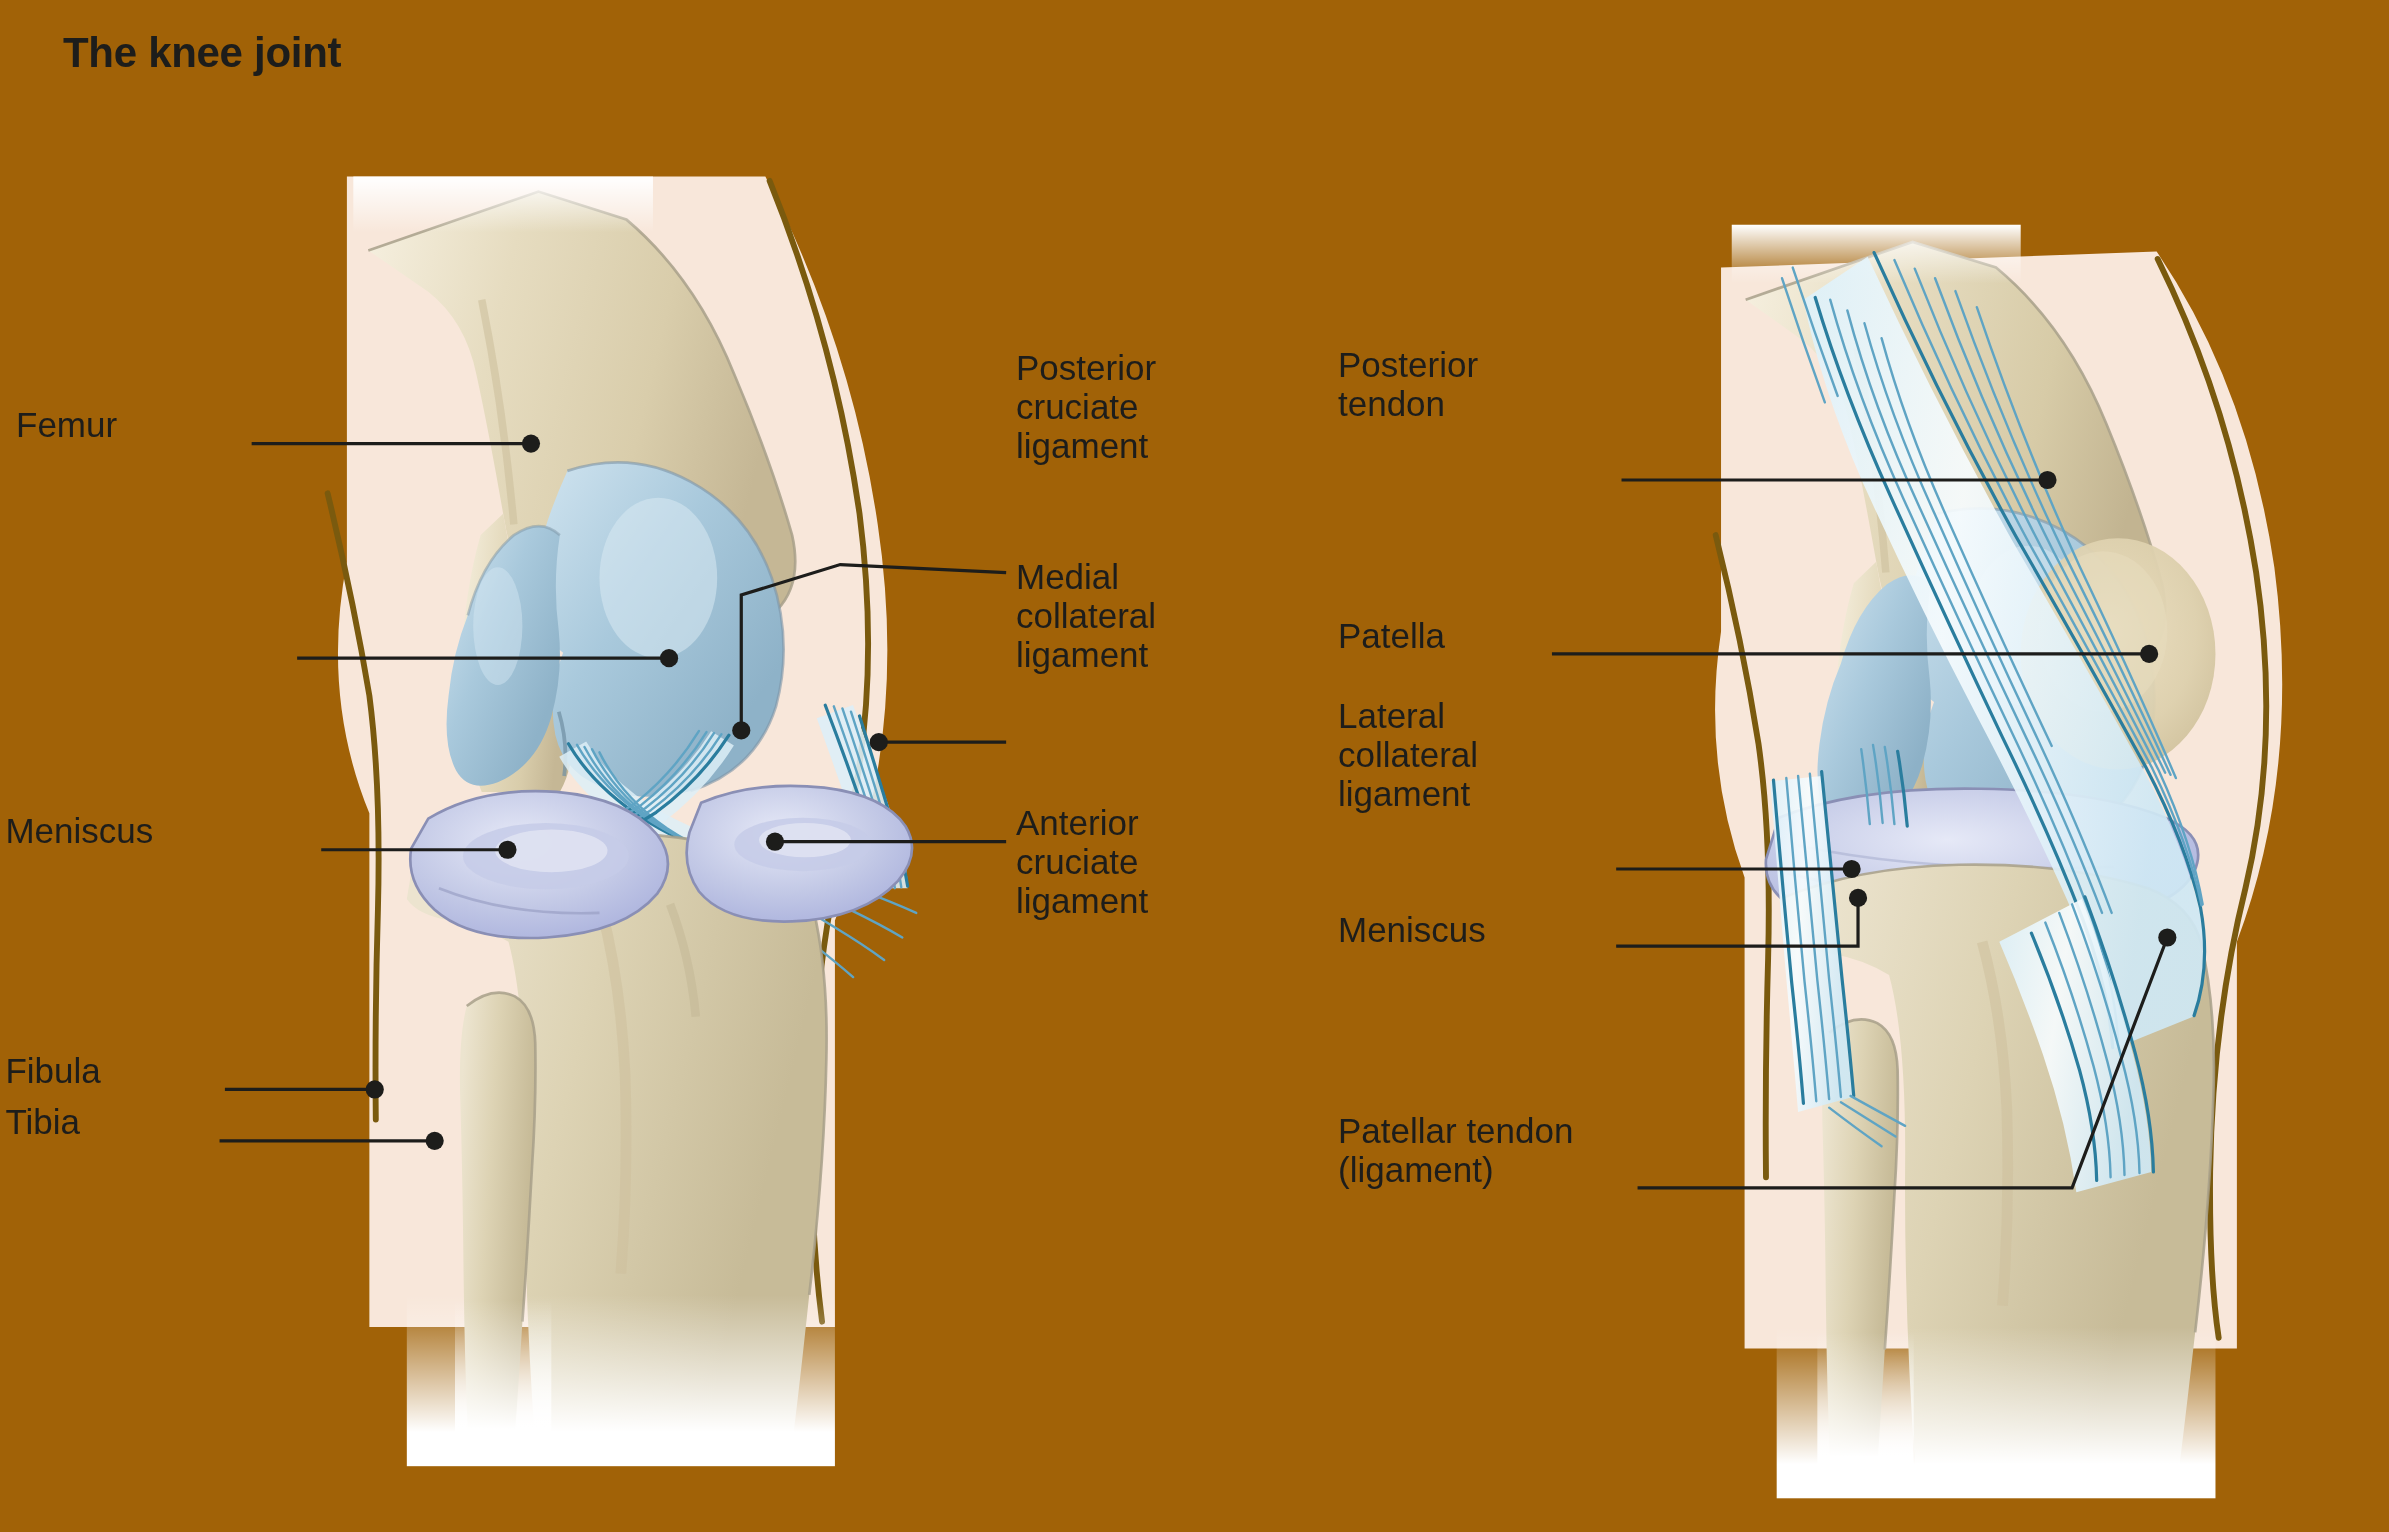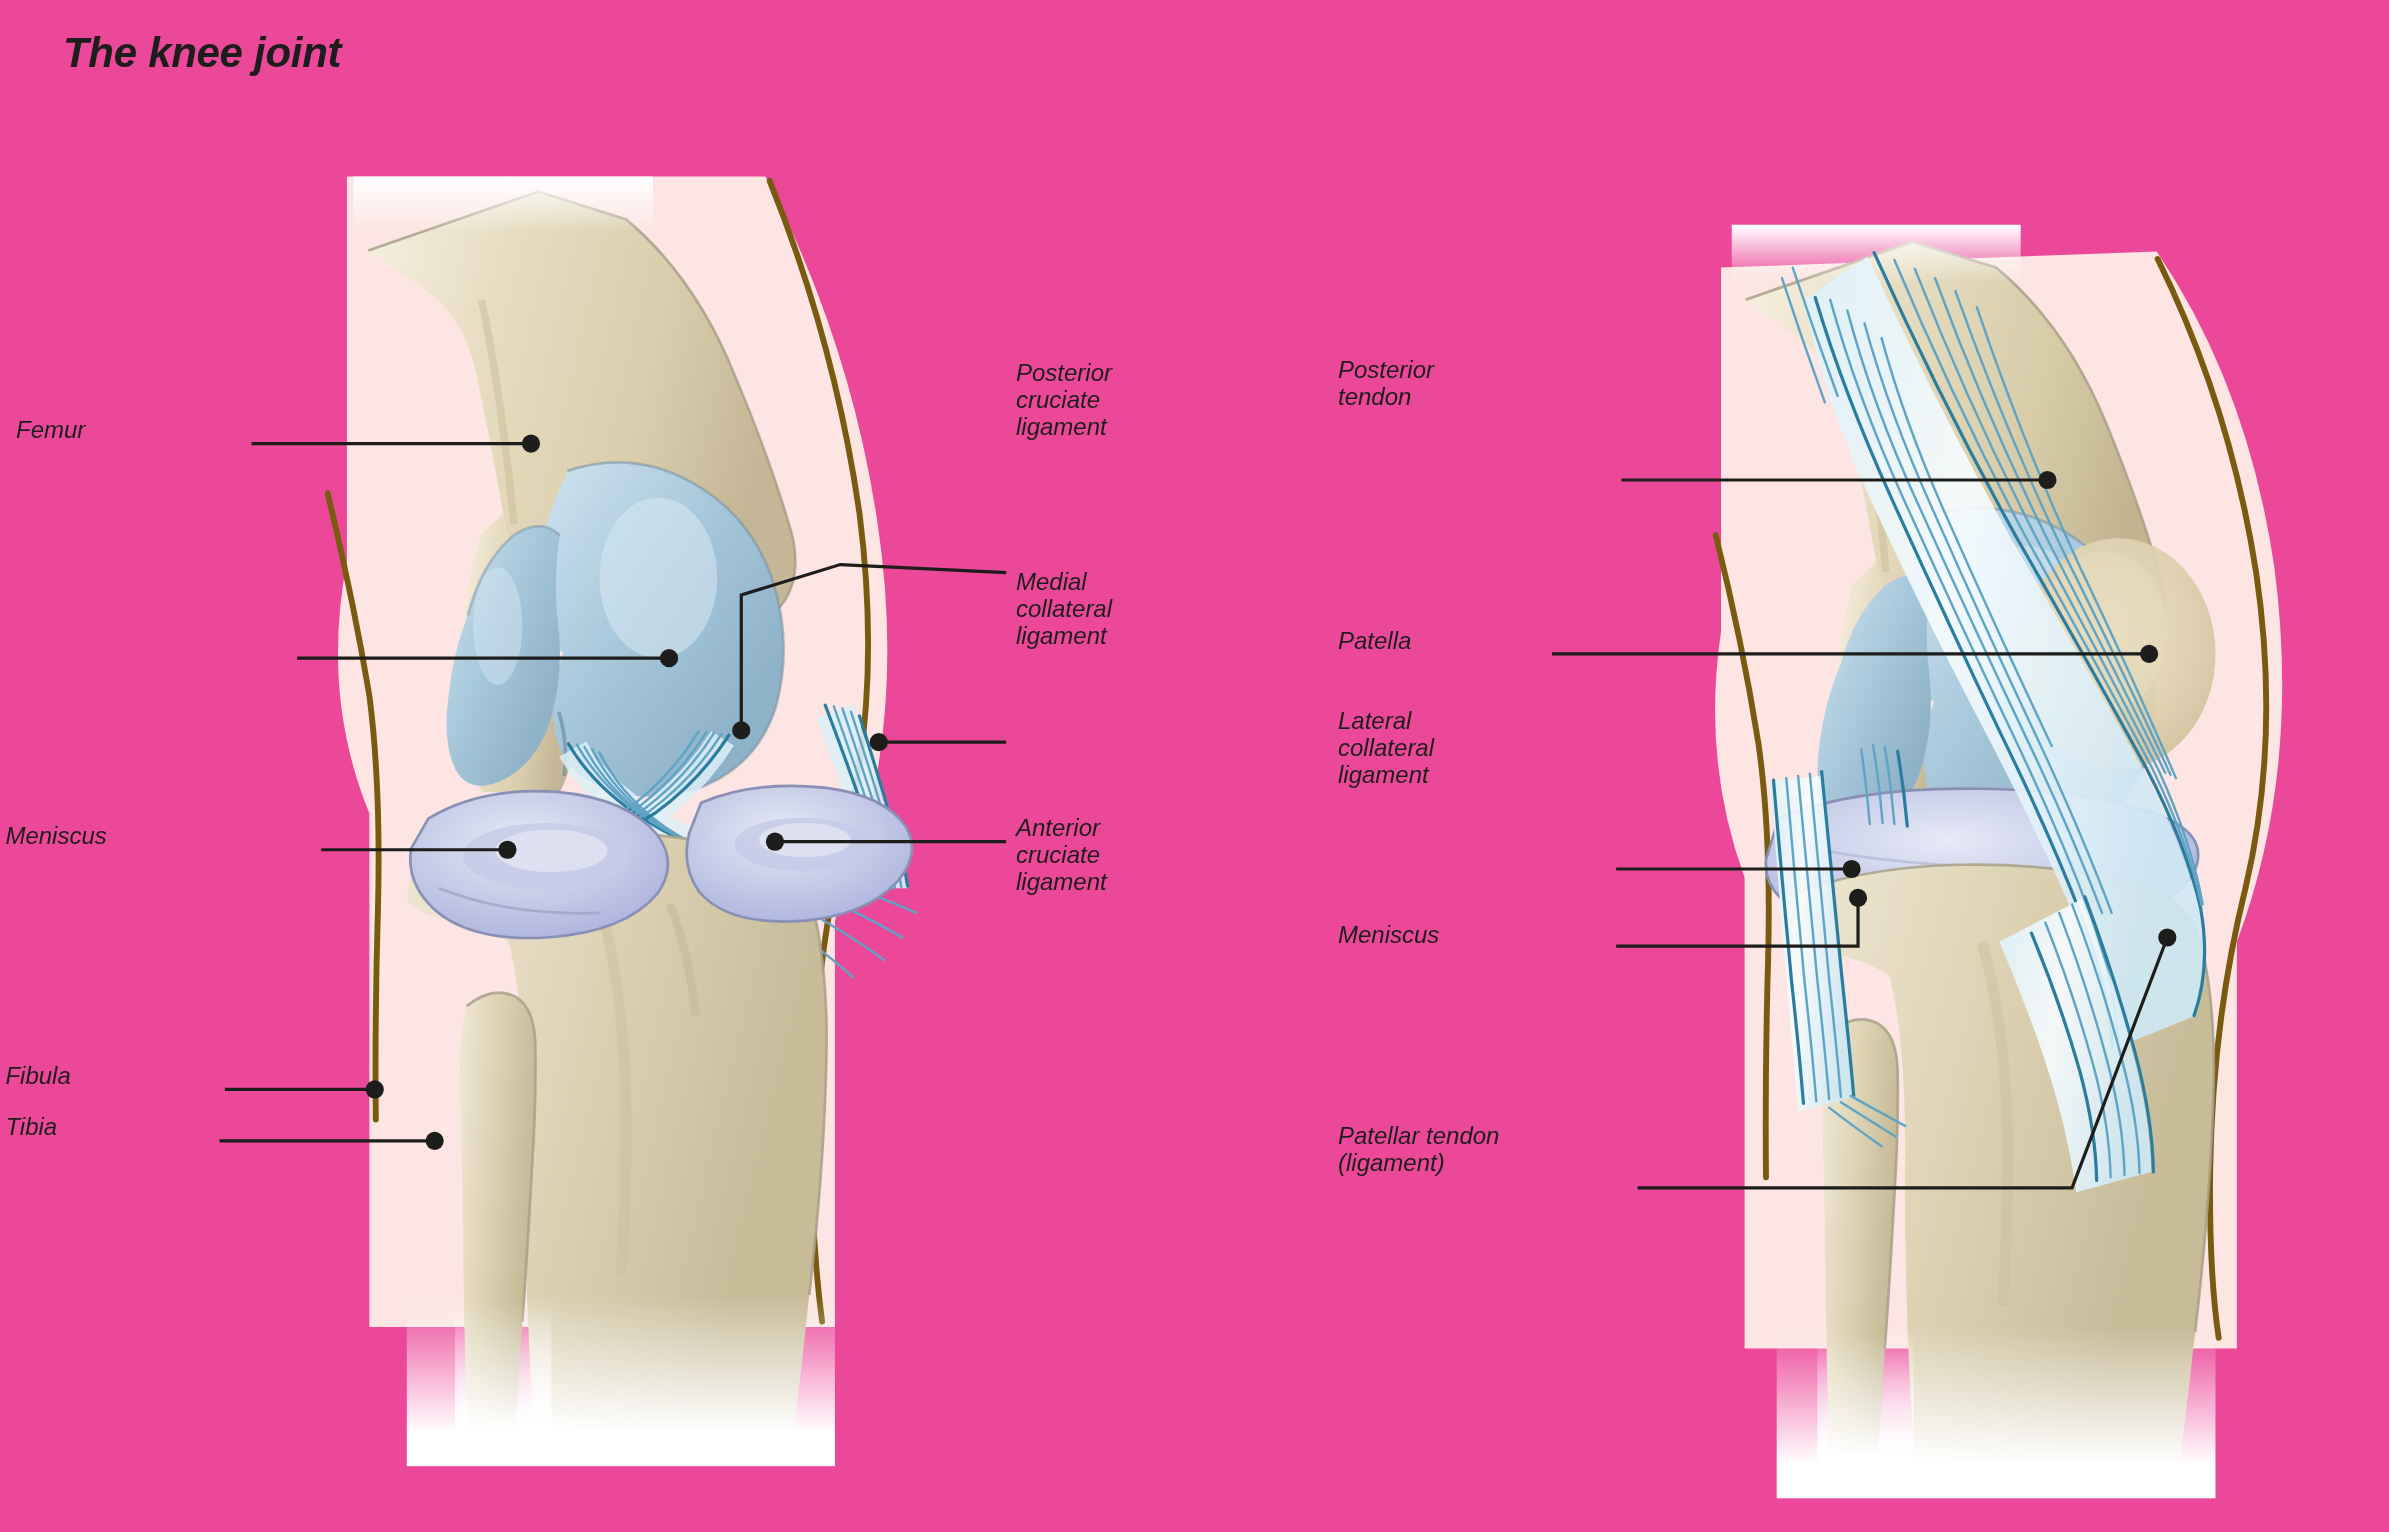--- a/index.html
+++ b/index.html
@@ -12,42 +12,40 @@
     width: 2389px;
     height: 1532px;
     position: relative;
     overflow: hidden;
     font-family: "Liberation Sans", sans-serif;
     color: #1d1d1b;
   }
   #figure-root {
     position: absolute;
     inset: 0;
-    background: #ec4899;
-    font-style: italic;
+    background: #a16207;
   }
   #page-title {
     position: absolute;
     left: 63px;
     top: 31px;
     font-size: 42px;
     font-weight: bold;
     letter-spacing: -0.3px;
     line-height: 1.05;
     white-space: pre;
     color: #1d1d1b;
   }
   .callout {
     position: absolute;
-    font-size: 24px;
+    font-size: 35px;
     line-height: 1.12;
     white-space: pre;
     color: #1d1d1b;
     font-weight: normal;
-    margin-top: 12px;
   }
   .callout.right-align { }
   .callout.left-align  { text-align: left; }
 
   svg.panel {
     position: absolute;
     top: 0;
     left: 0;
     width: 2389px;
     height: 1532px;

